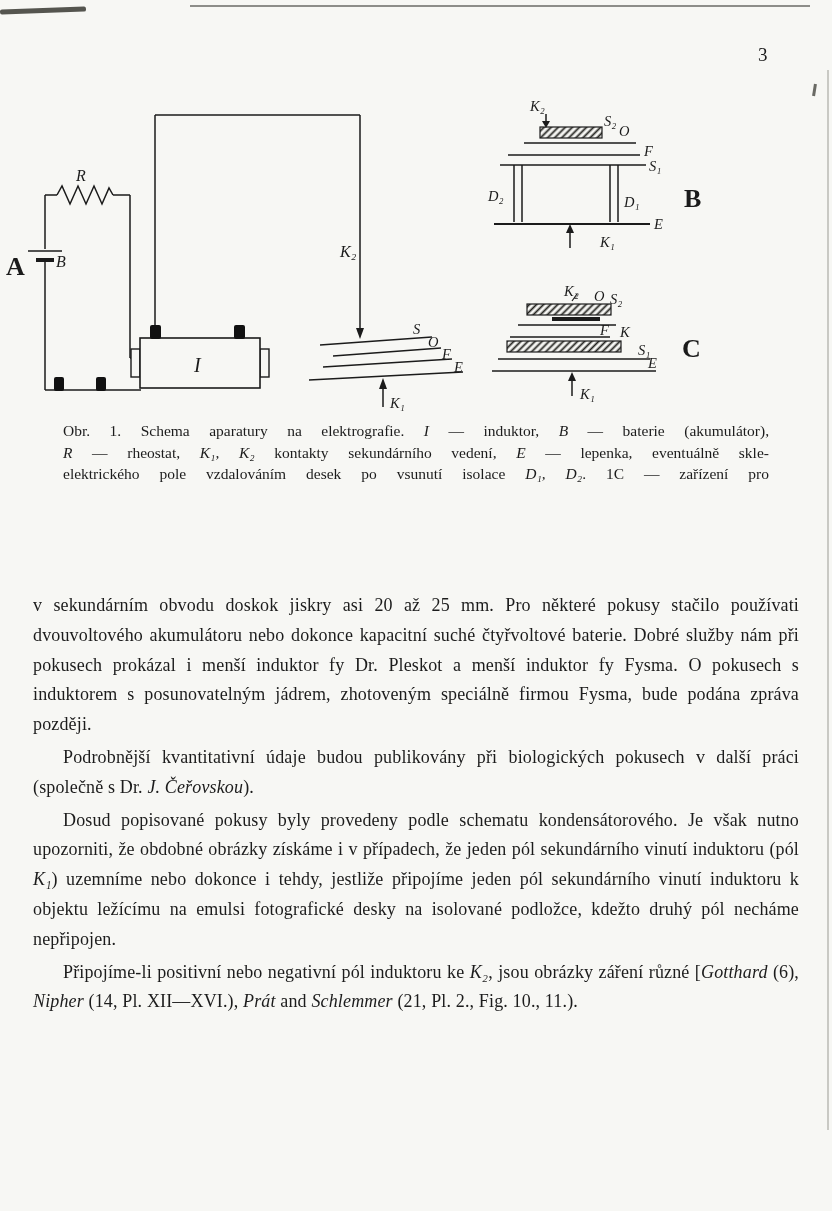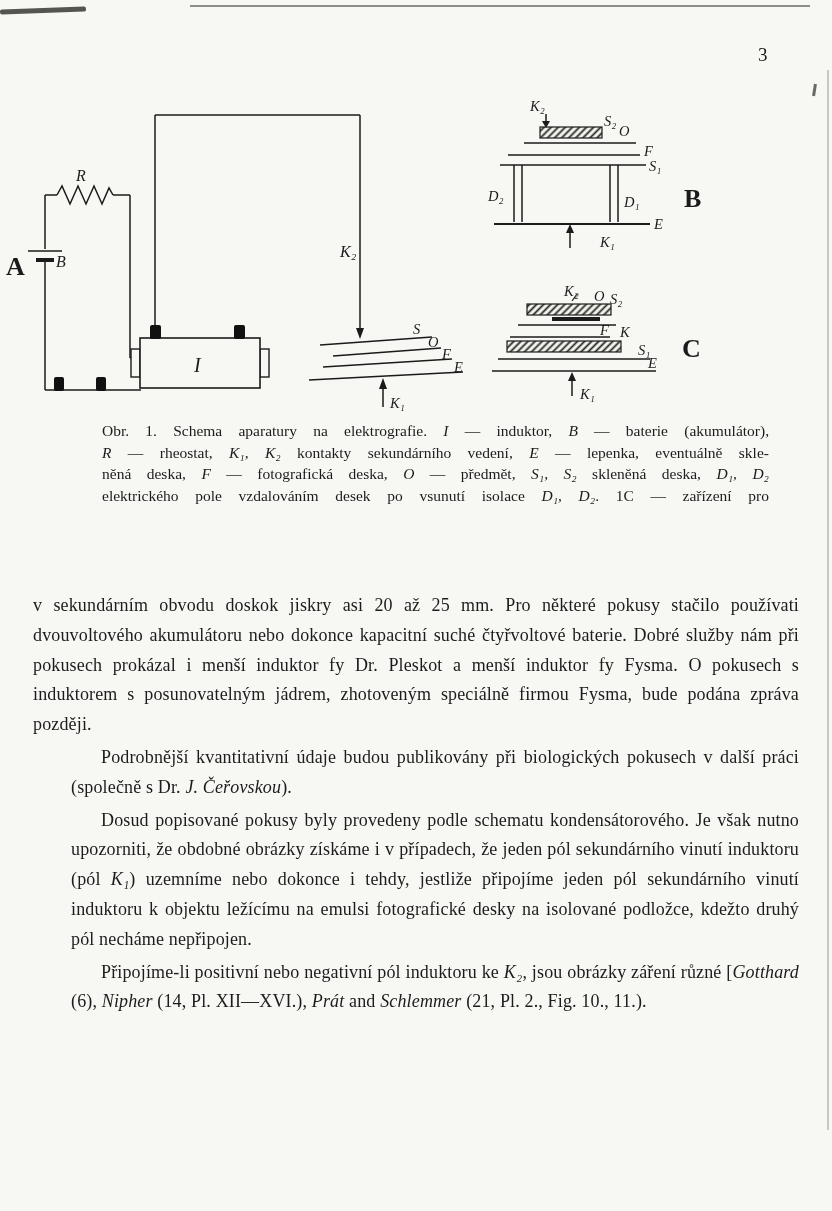--- a/index.html
+++ b/index.html
@@ -10,26 +10,26 @@
   }
   .page-number{position:absolute;top:44px;left:758px;font-size:19px;}
   .figure{position:absolute;top:95px;left:0;}
   svg text{font-family:"Liberation Serif","DejaVu Serif",serif;fill:#1b1b1b;}
   .lbl{font-style:italic;font-size:16px;}
   .lbl-i{font-style:italic;font-size:20px;}
   .lbl-sm{font-style:italic;font-size:14.5px;}
   .lbl-big{font-weight:bold;font-size:26px;}
   .caption{position:absolute;top:420px;left:63px;width:706px;
     font-size:15.5px;line-height:21.5px;}
-  .cap-line{text-align:justify;text-align-last:justify;margin-left:39px;}
+  .cap-line{text-align:justify;text-align-last:justify;}
   .cap-line.last{text-align:center;text-align-last:center;white-space:pre-wrap;}
   .body-text{position:absolute;top:591px;left:33px;width:766px;
     font-size:18px;line-height:29.8px;text-align:justify;letter-spacing:.15px;}
   .body-text p{margin:0 0 3px 0;}
-  .body-text p.indent{text-indent:30px;margin-left:38px;}
+  .body-text p.indent{text-indent:30px;}
   .artifact{position:absolute;}
   .edge-top{top:5px;left:190px;width:620px;height:2px;background:#8d8d89;}
   .corner-blob{top:8px;left:0;width:86px;height:5px;background:#55554f;border-radius:2px;transform:rotate(-2deg);}
   .edge-right{top:70px;right:3px;width:2px;height:1060px;background:#c9c9c4;}
   .tick-right{top:84px;right:16px;width:3px;height:12px;background:#6a6a64;transform:rotate(9deg);}
 </style>
 </head>
 <body>
 
 <div class="artifact edge-top"></div>
@@ -142,21 +142,20 @@
   <text x="620" y="242" class="lbl-sm">K</text>
   <text x="638" y="260" class="lbl-sm">S₁</text>
   <text x="648" y="273" class="lbl-sm">E</text>
   <text x="580" y="304" class="lbl-sm">K₁</text>
   <text x="682" y="262" class="lbl-big">C</text>
 </svg>
 
 <div class="caption">
   <div class="cap-line"><span>Obr. 1. Schema aparatury na elektrografie. </span><span style="font-style: italic;">I</span><span> — induktor, </span><span style="font-style: italic;">B</span><span> — baterie (akumulátor),</span></div>
   <div class="cap-line"><span style="font-style: italic;">R</span><span> — rheostat, </span><span style="font-style: italic;">K₁, K₂</span><span> kontakty sekundárního vedení, </span><span style="font-style: italic;">E</span><span> — lepenka, eventuálně skle-</span></div>
-  <div class="cap-line"><span>něná deska, </span><span style="font-style: italic;">F</span><span> — fotografická deska, </span><span style="font-style: italic;">O</span><span> — předmět, </span><span style="font-style: italic;">S₁, S₂</span><span> skleněná deska, </span><span style="font-style: italic;">D₁, D₂</span></div>
   <div class="cap-line"><span>elektrického pole vzdalováním desek po vsunutí isolace </span><span style="font-style: italic;">D₁, D₂</span><span>.  1C — zařízení pro</span></div>
 </div>
 
 <div class="body-text">
   <p><span>v sekundárním obvodu doskok jiskry asi 20 až 25 mm. Pro některé pokusy stačilo používati dvouvoltového akumulátoru nebo dokonce kapacitní suché čtyřvoltové baterie. Dobré služby nám při pokusech prokázal i menší induktor fy Dr. Pleskot a menší induktor fy Fysma. O pokusech s induktorem s posunovatelným jádrem, zhotoveným speciálně firmou Fysma, bude podána zpráva později.</span></p>
   <p class="indent"><span>Podrobnější kvantitativní údaje budou publikovány při biologických pokusech v další práci (společně s Dr. </span><span style="font-style: italic;">J. Čeřovskou</span><span>).</span></p>
   <p class="indent"><span>Dosud popisované pokusy byly provedeny podle schematu kondensátorového. Je však nutno upozorniti, že obdobné obrázky získáme i v případech, že jeden pól sekundárního vinutí induktoru (pól </span><span style="font-style: italic;">K₁</span><span>) uzemníme nebo dokonce i tehdy, jestliže připojíme jeden pól sekundárního vinutí induktoru k objektu ležícímu na emulsi fotografické desky na isolované podložce, kdežto druhý pól necháme nepřipojen.</span></p>
   <p class="indent"><span>Připojíme-li positivní nebo negativní pól induktoru ke </span><span style="font-style: italic;">K₂</span><span>, jsou obrázky záření různé [</span><span style="font-style: italic;">Gotthard</span><span> (6), </span><span style="font-style: italic;">Nipher</span><span> (14, Pl. XII—XVI.), </span><span style="font-style: italic;">Prát</span><span> and </span><span style="font-style: italic;">Schlemmer</span><span> (21, Pl. 2., Fig. 10., 11.).</span></p>
 </div>
 

